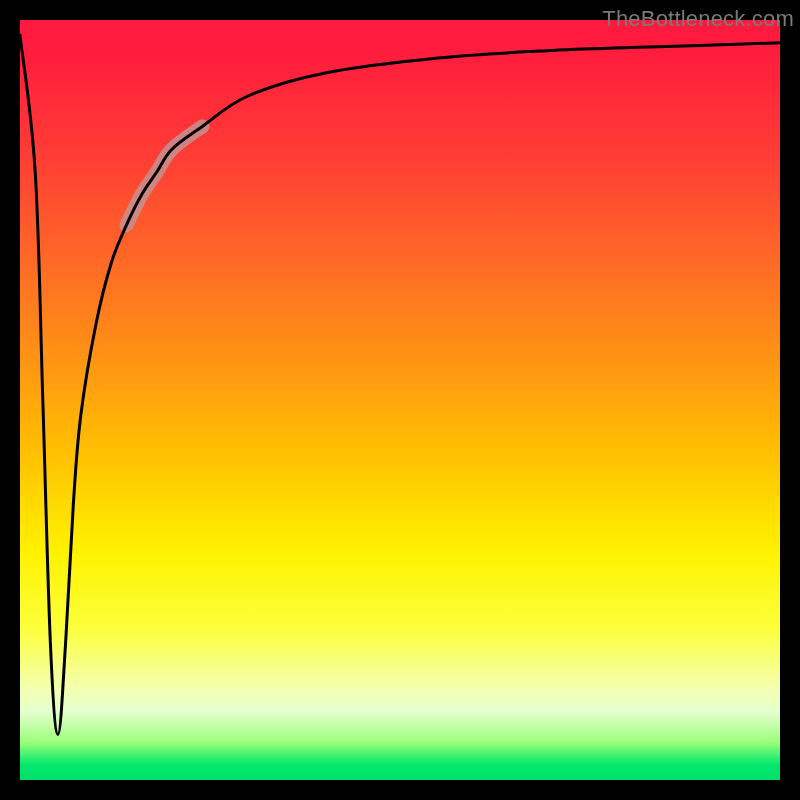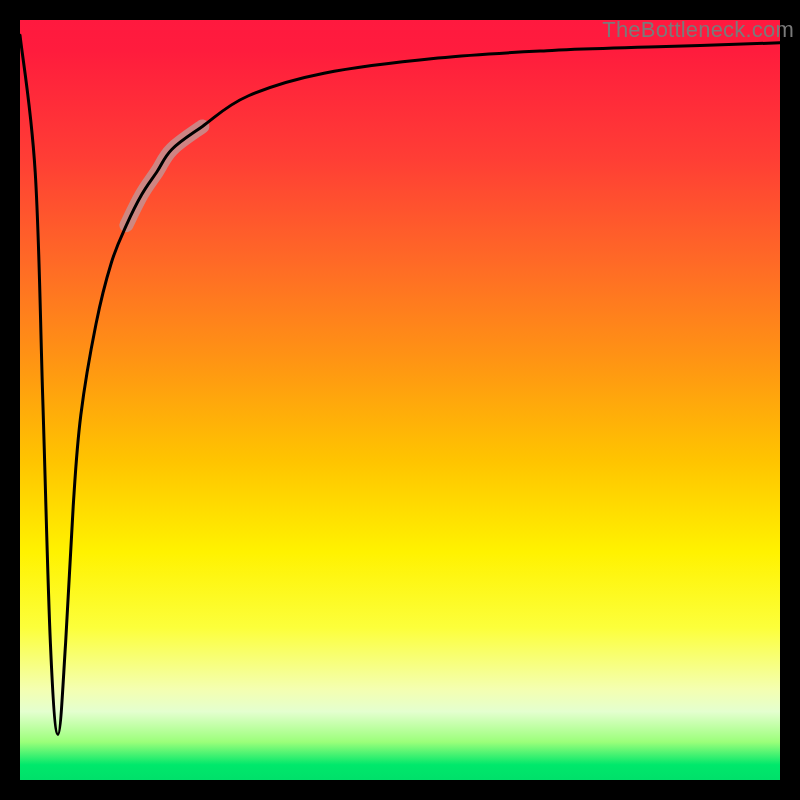--- a/index.html
+++ b/index.html
@@ -43,21 +43,21 @@
   svg.curve {
     position: absolute;
     left: 20px;
     top: 20px;
     width: 760px;
     height: 760px;
     overflow: visible;
   }
   .attrib {
     position: absolute;
-    top: 17px;
+    top: 6px;
     right: 6px;
     font-family: Arial, Helvetica, sans-serif;
     font-size: 22px;
     color: #7a7a7a;
     letter-spacing: 0.2px;
     user-select: none;
   }
 </style>
 </head>
 <body>

